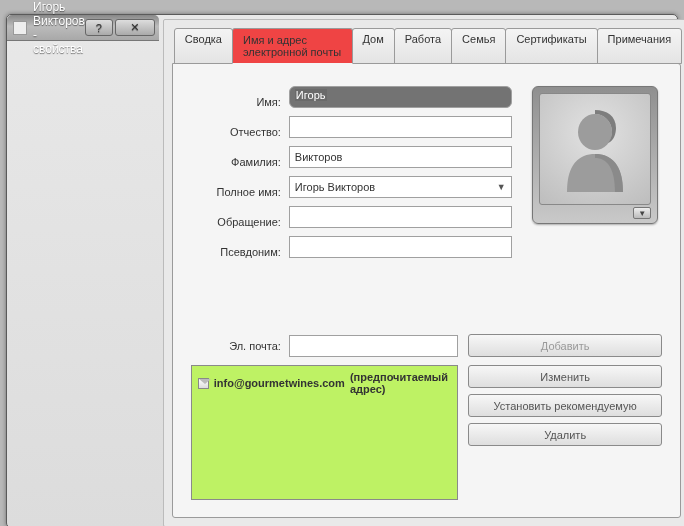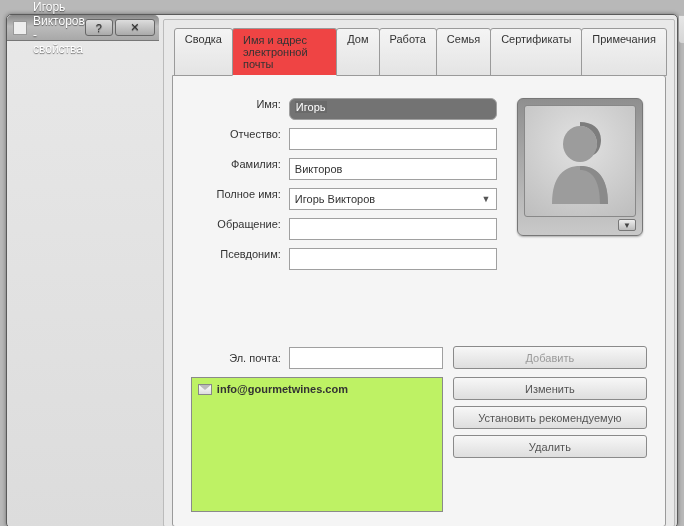--- a/index.html
+++ b/index.html
@@ -97,21 +97,21 @@
     display: flex;
     flex-direction: column;
   }
   .upper {
     display: flex;
     gap: 20px;
   }
   .form-col { flex: 1; }
   .form-row {
     display: flex;
-    align-items: flex-start;
+    align-items: flex-end;
     margin-bottom: 8px;
   }
   .form-row label {
     width: 98px;
     text-align: right;
     padding-right: 8px;
     color: #333;
   }
   .text-input, .combo {
     flex: 1;
@@ -347,20 +347,21 @@
         <div class="email-top">
           <label>Эл. почта:</label>
           <input class="text-input" value="" style="">
           <div class="side-btn disabled">Добавить</div>
         </div>
         <div class="email-body">
           <div class="email-list">
             <div class="email-item">
               <span class="env"></span>
               <b>info@gourmetwines.com</b>
+              <b>(предпочитаемый адрес)</b>
             </div>
           </div>
           <div class="email-buttons">
             <div class="side-btn">Изменить</div>
             <div class="side-btn">Установить рекомендуемую</div>
             <div class="side-btn">Удалить</div>
           </div>
         </div>
       </div>
 

